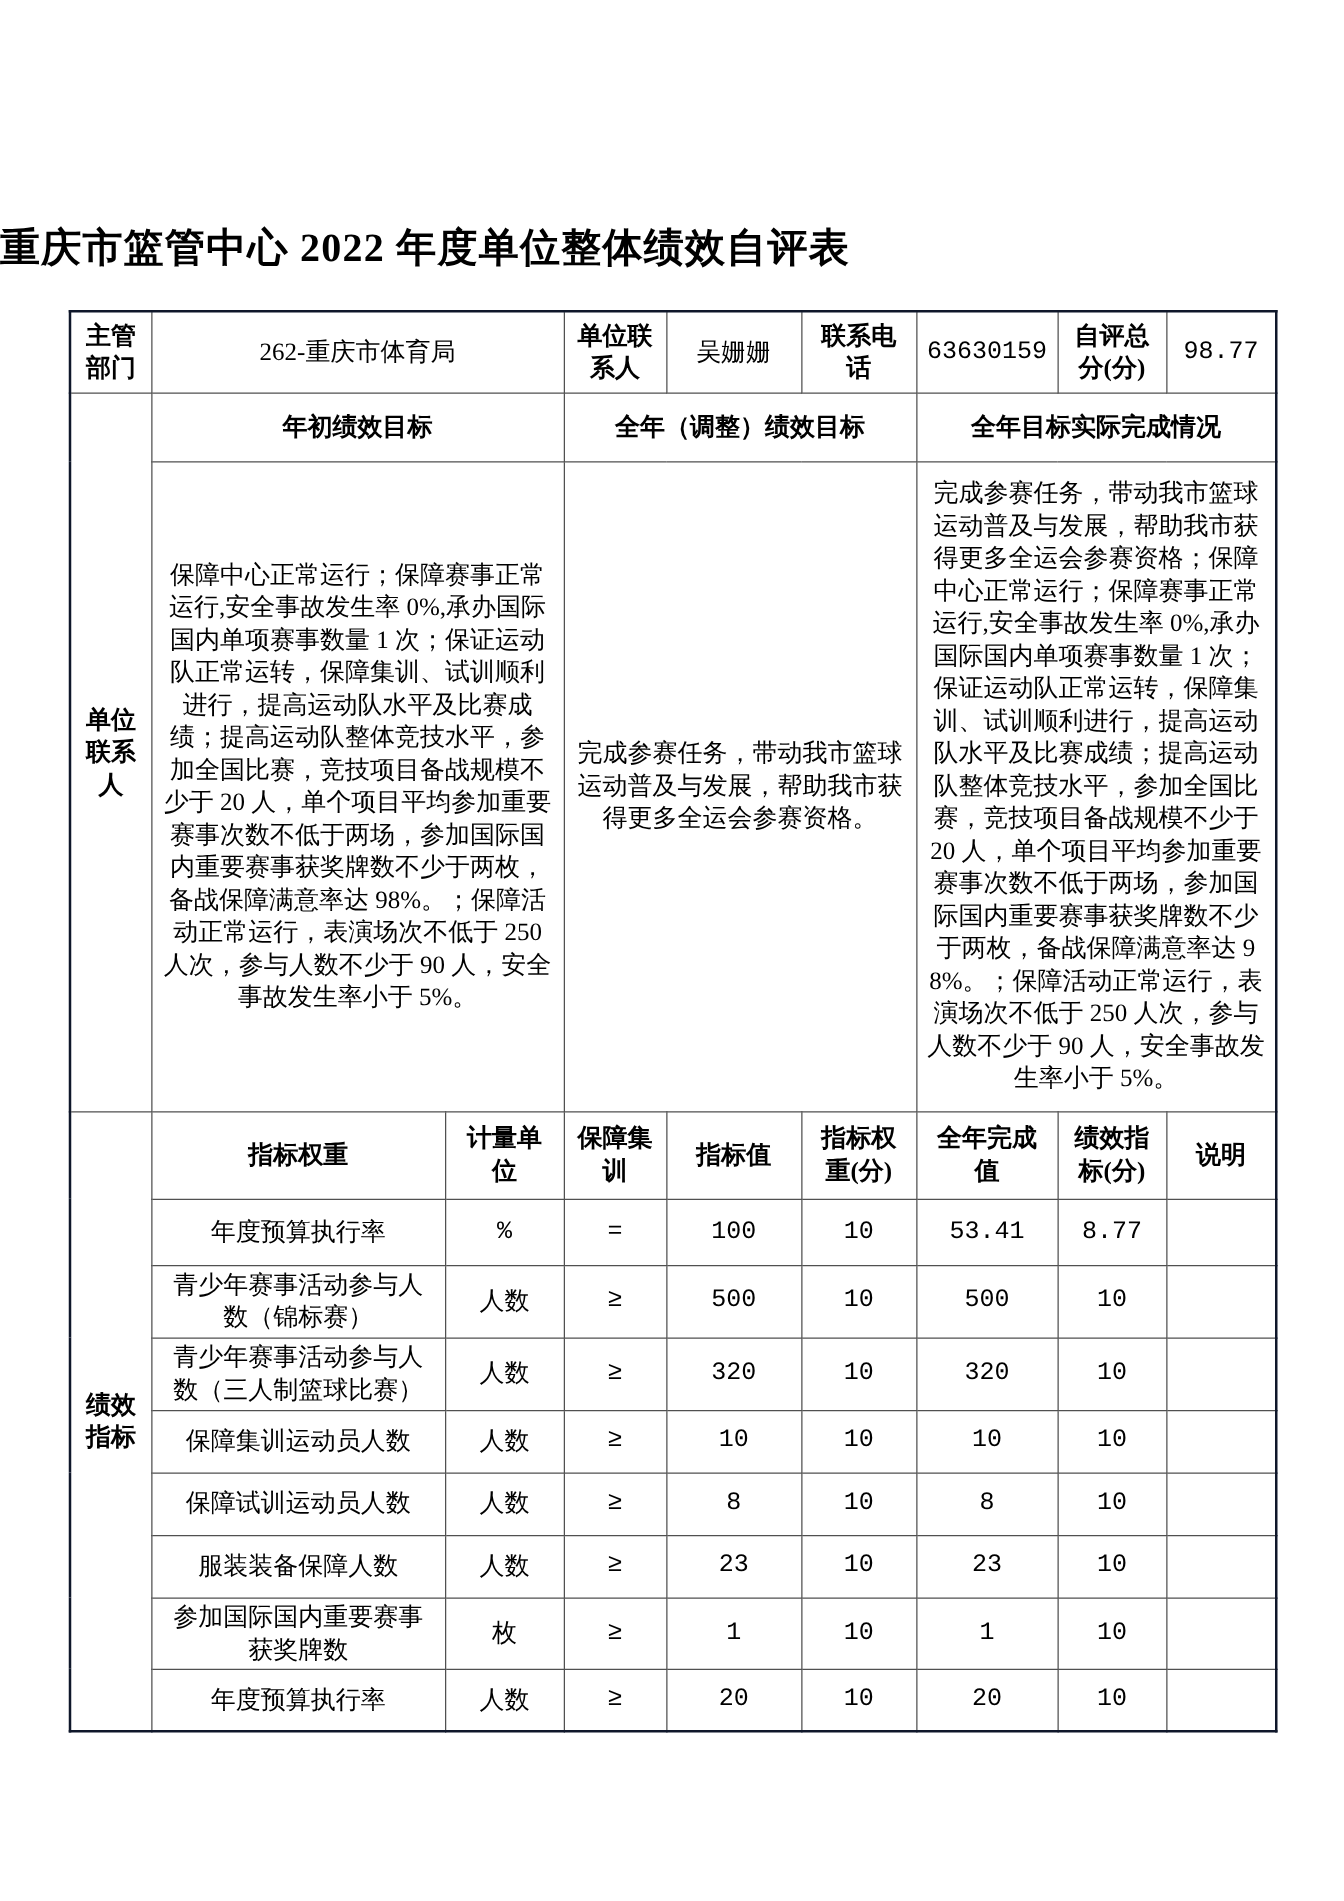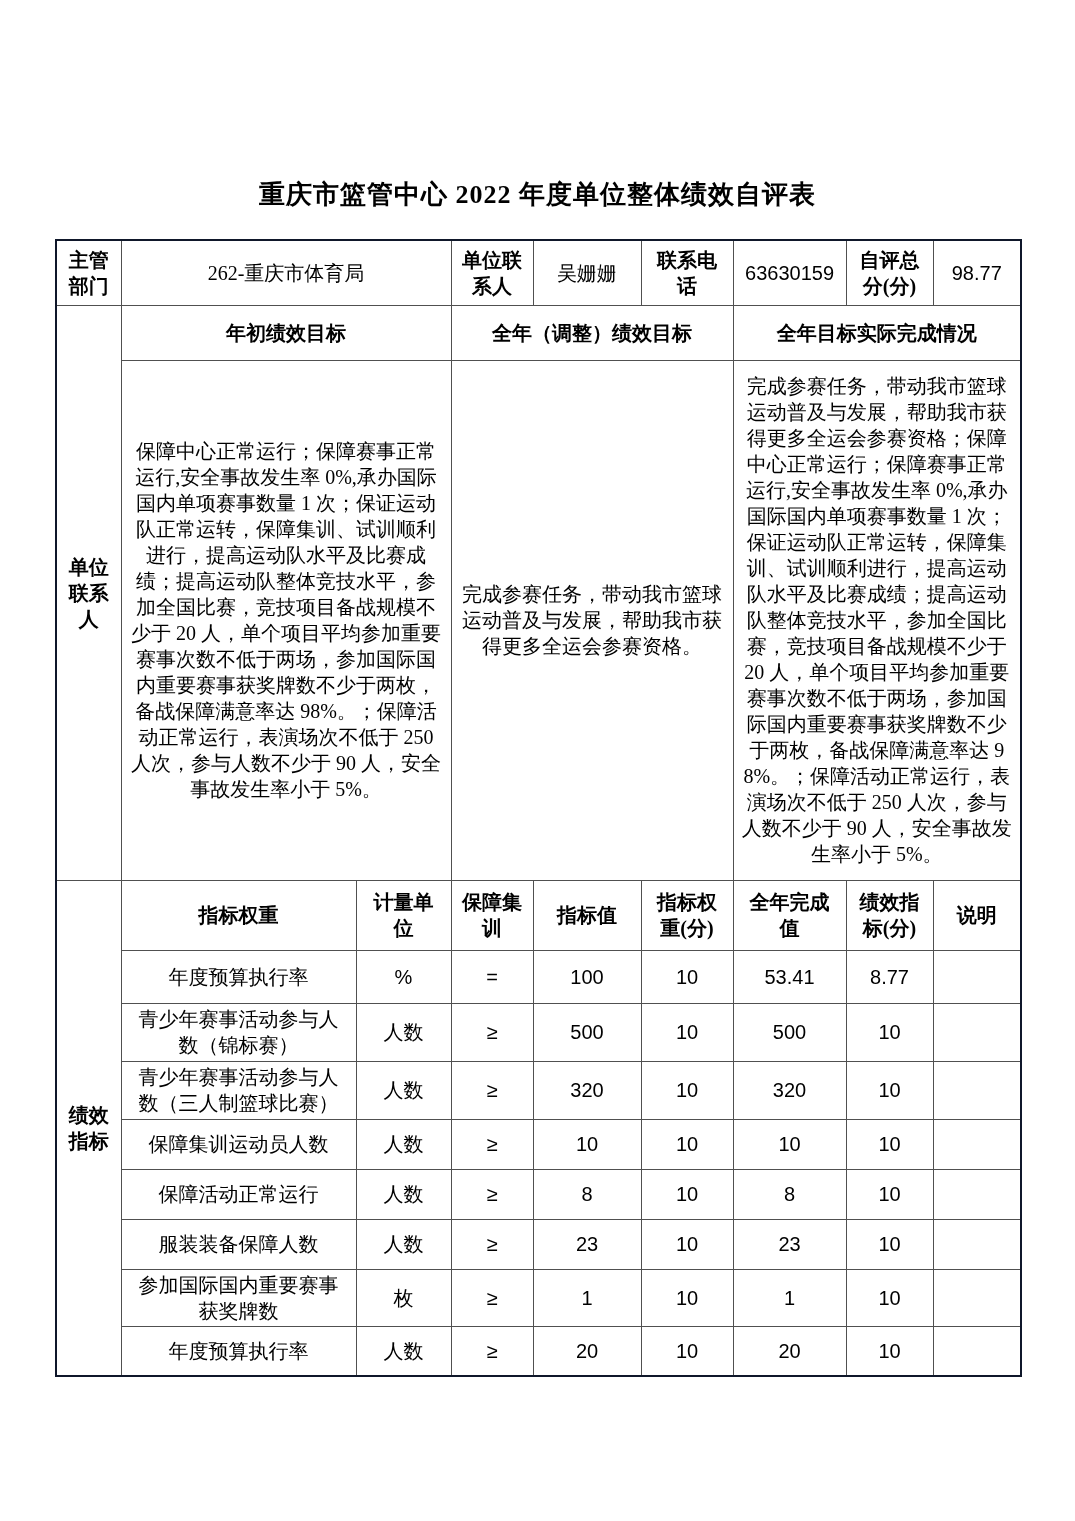--- a/index.html
+++ b/index.html
@@ -2,43 +2,43 @@
 <html><head>
 <meta charset="utf-8">
 <style>
   html,body{margin:0;padding:0;}
   body{
     width:1075px;height:1521px;background:#ffffff;color:#000;
     font-family:"Liberation Serif","DejaVu Serif",serif;
     -webkit-font-smoothing:antialiased;
   }
   .page-title{
-    margin:177px 0 0 0;text-align:center;
-    font-size:26px;font-weight:600;letter-spacing:1px;white-space:nowrap;
+    margin:177px 0 0 0;
+    font-size:32px;font-weight:600;letter-spacing:1px;white-space:nowrap;
   }
   table.perf{
     table-layout:fixed;border-collapse:collapse;
     margin:27px 0 0 55px;width:965px;
     border:2px solid #0f172a;
   }
   table.perf td{
     border:1px solid #505050;
     text-align:center;vertical-align:middle;
     font-size:20px;line-height:26px;
     padding:2px 8px;overflow:hidden;
     word-break:break-all;
   }
   td.hdr{font-weight:bold;}
   td.vlabel{font-weight:bold;padding:0 10px;line-height:31px;}
   td.goal{
     text-align:justify;text-justify:inter-ideograph;
     vertical-align:top;padding:7px 9px;line-height:26.5px;margin-left:16px;
   }
   td.name-cell{text-align:left;padding:4px 10px;line-height:26px;}
-  td.num{font-family:Liberation Sans, sans-serif;font-size:19px;}
+  td.num{font-family:Liberation Mono, monospace;font-size:19px;}
   tr.h65{height:65px} tr.h55{height:55px} tr.h520{height:520px} tr.h70{height:70px}
   tr.h53{height:53px} tr.h58{height:58px} tr.h50{height:50px}
   col.c1{width:65px} col.c2{width:235px} col.c3{width:95px} col.c4{width:82px}
   col.c5{width:108px} col.c6{width:92px} col.c7{width:113px} col.c8{width:87px} col.c9{width:88px}
 </style>
 </head>
 <body>
 
 <h1 class="page-title">重庆市篮管中心 2022 年度单位整体绩效自评表</h1>
 
@@ -126,21 +126,21 @@
     <td class="name-cell">保障集训运动员人数</td>
     <td>人数</td>
     <td class="num">≥</td>
     <td class="num">10</td>
     <td class="num">10</td>
     <td class="num">10</td>
     <td class="num">10</td>
     <td></td>
   </tr>
   <tr class="h50">
-    <td class="name-cell">保障活动正常运行</td>
+    <td class="name-cell">保障试训运动员人数</td>
     <td>人数</td>
     <td class="num">≥</td>
     <td class="num">8</td>
     <td class="num">10</td>
     <td class="num">8</td>
     <td class="num">10</td>
     <td></td>
   </tr>
   <tr class="h50">
     <td class="name-cell">服装装备保障人数</td>

